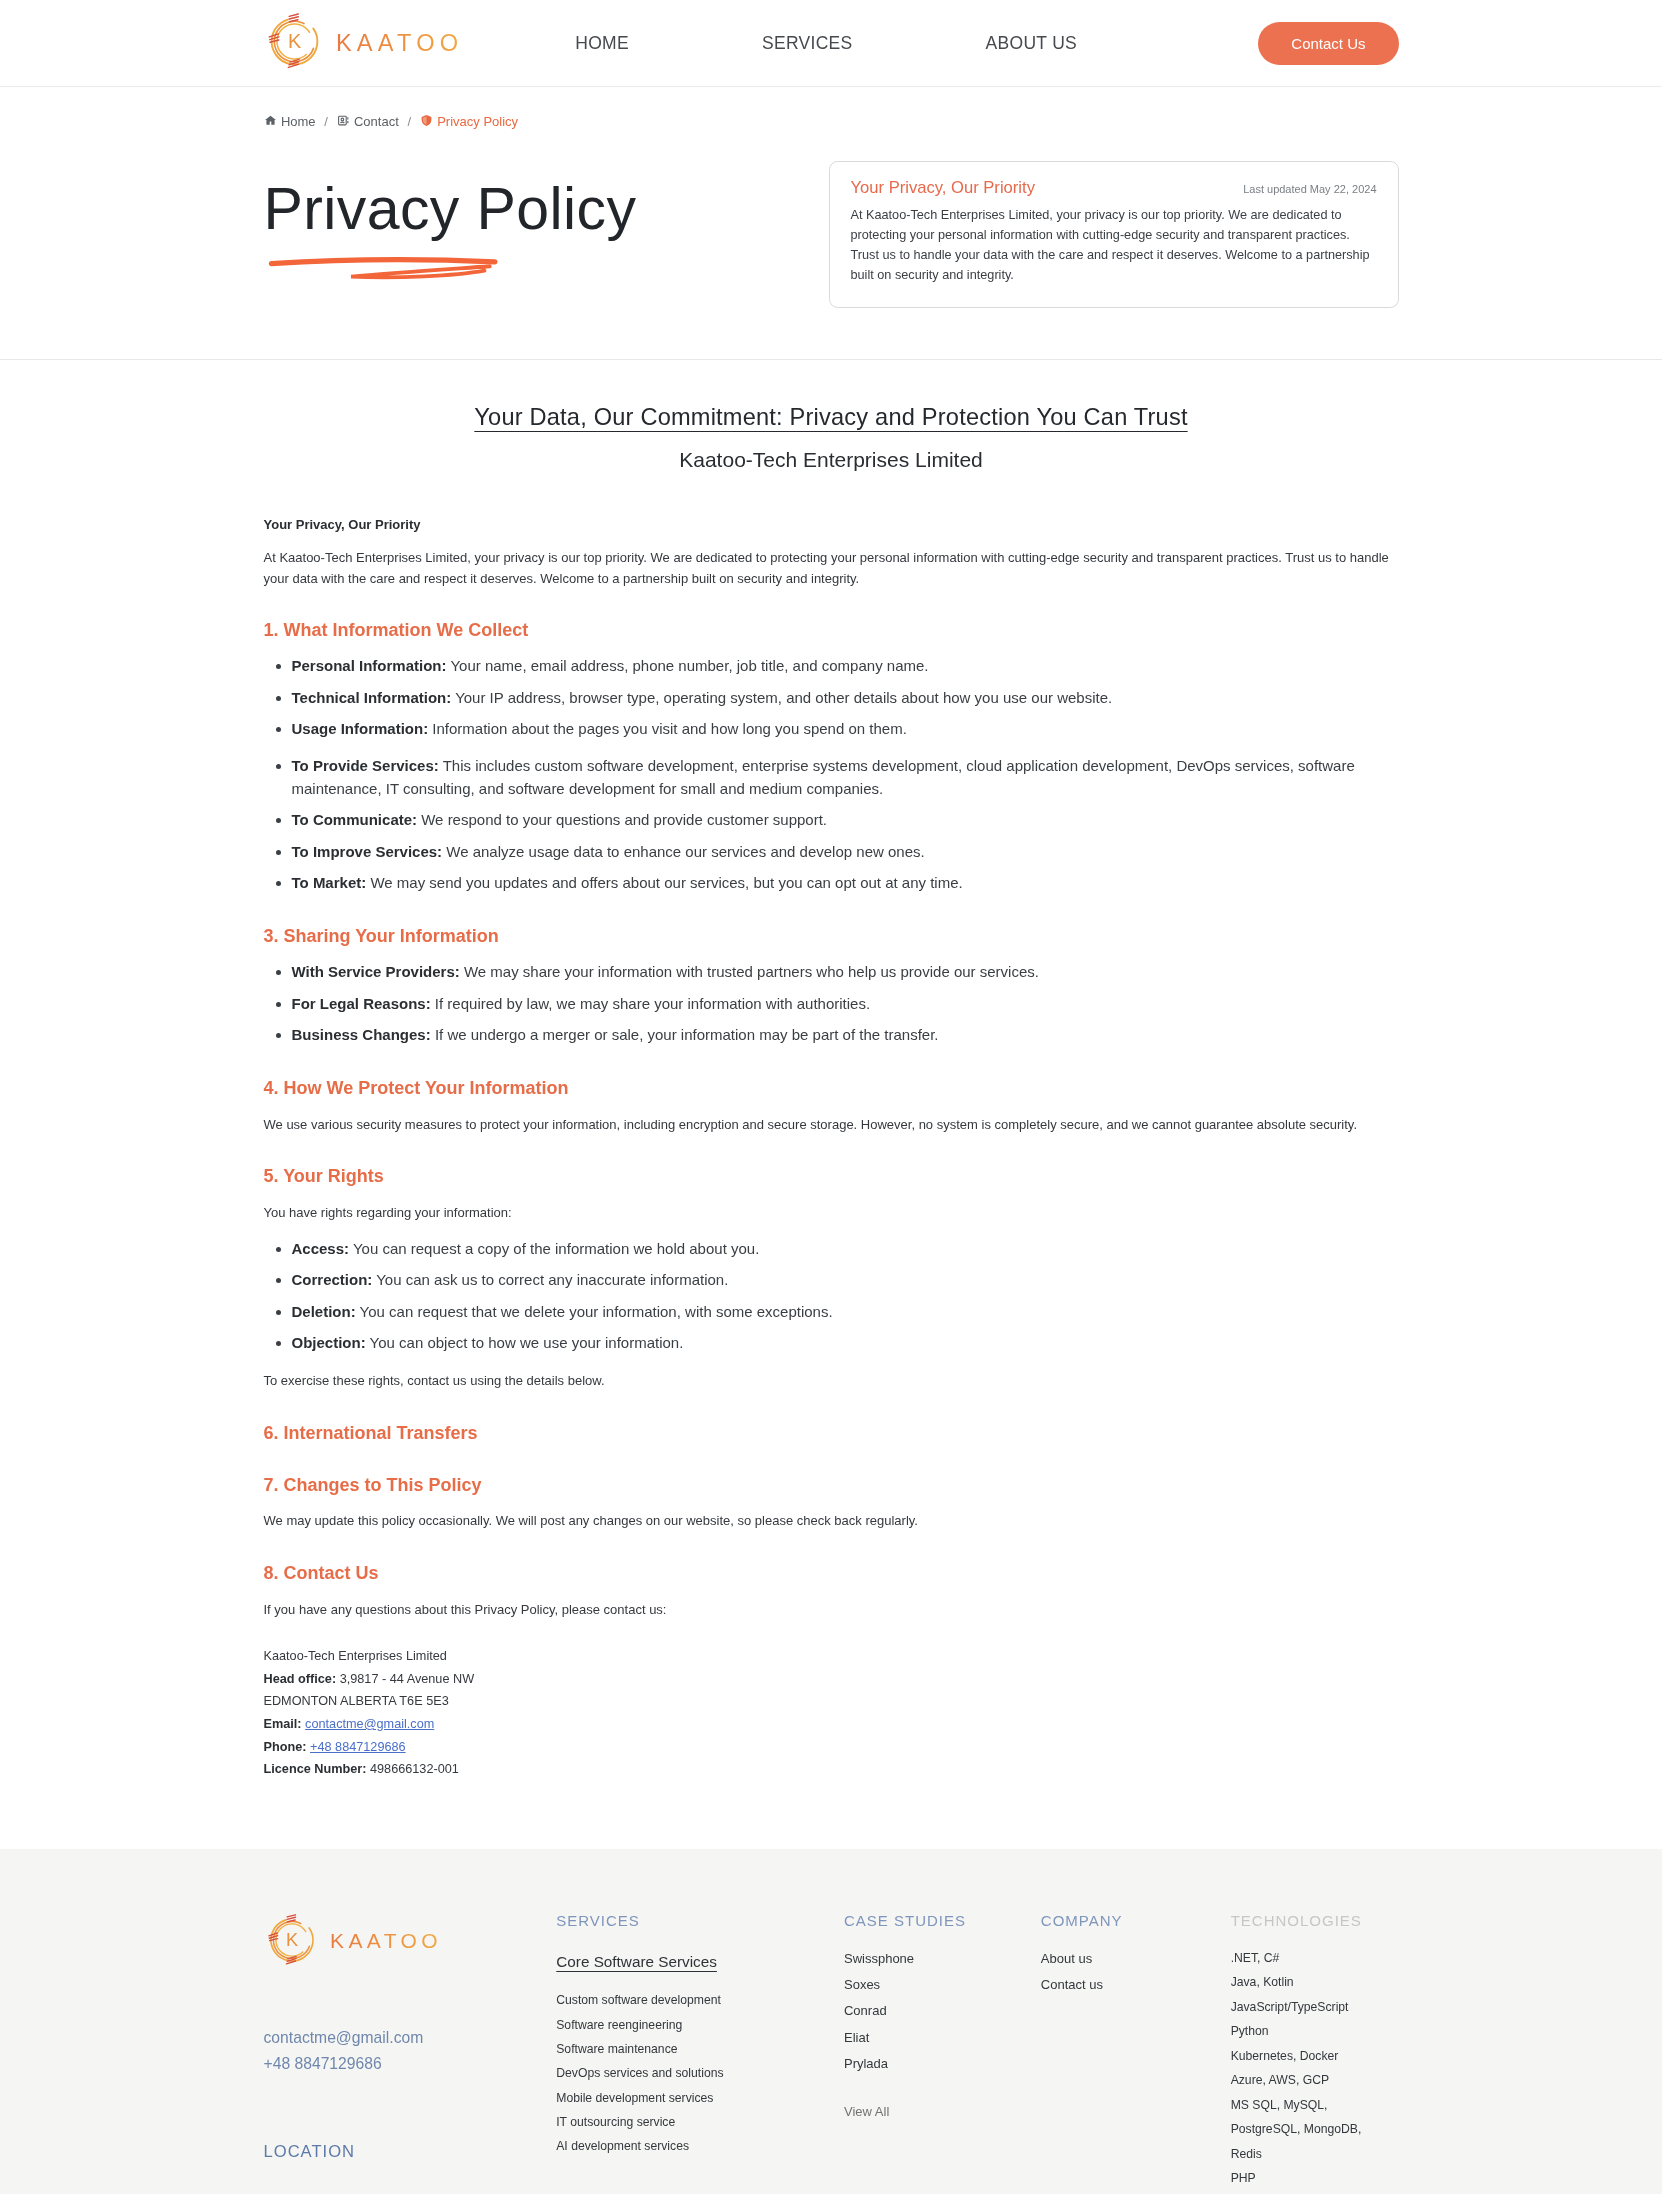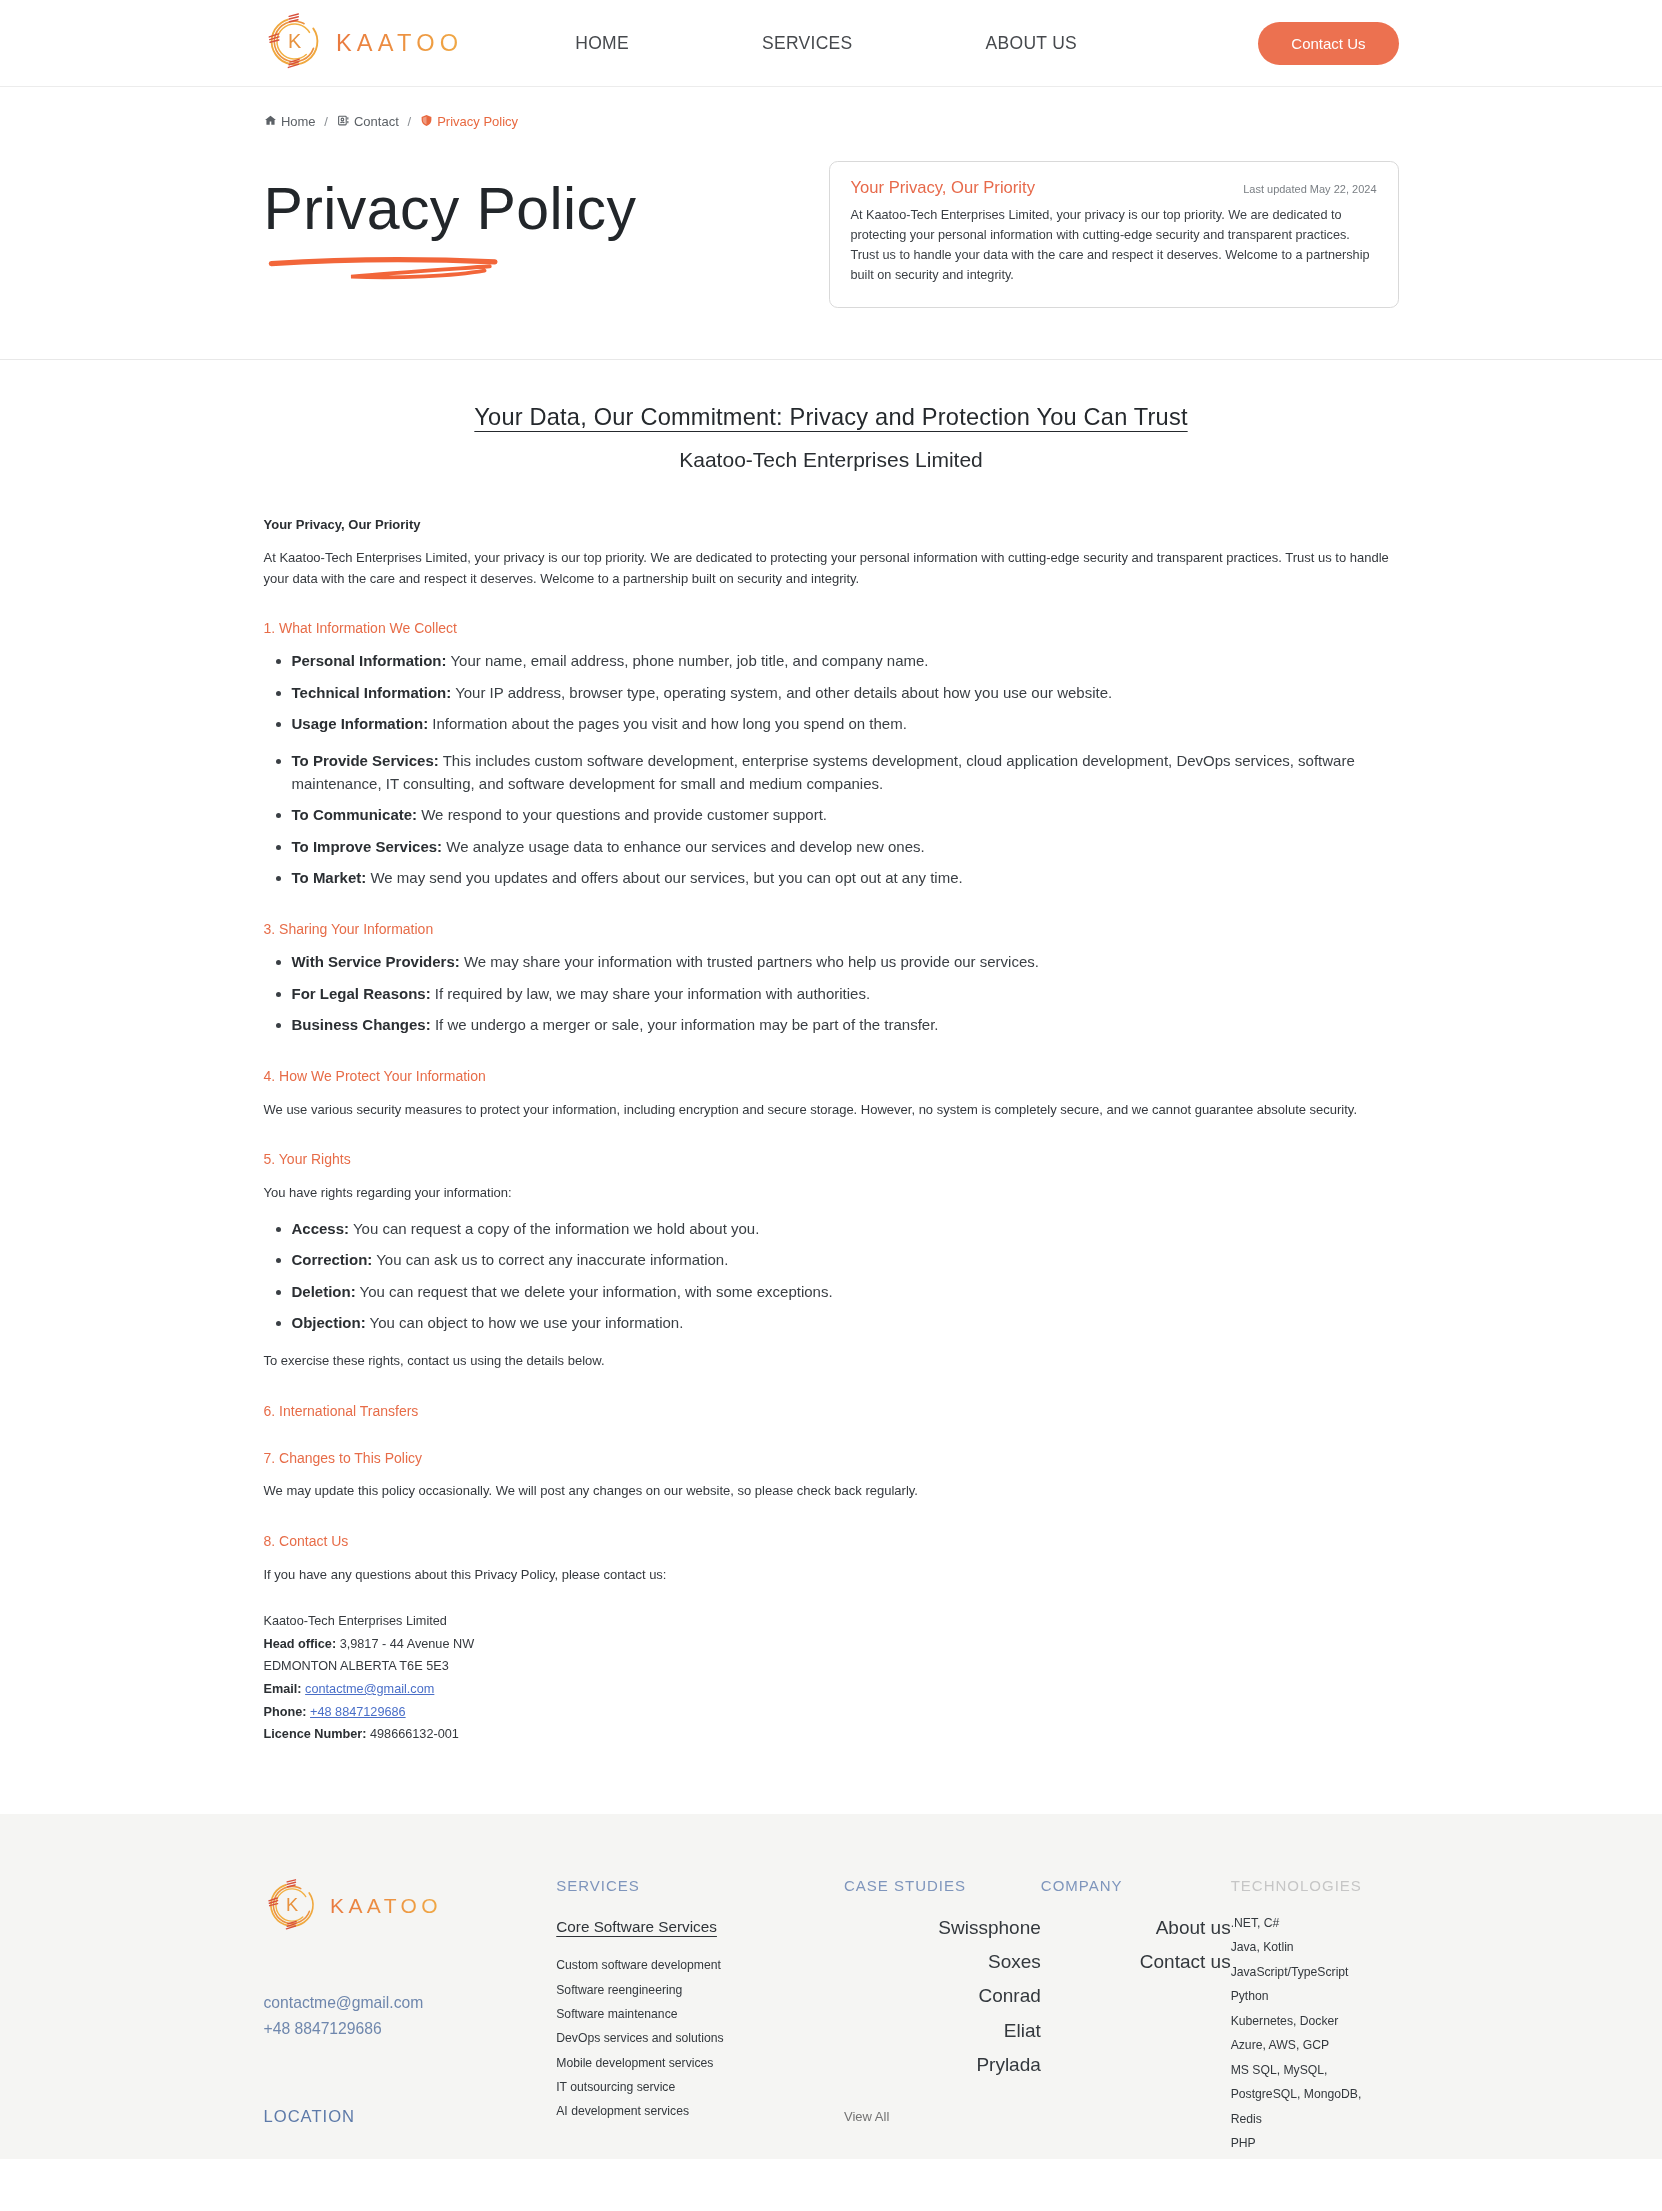--- a/index.html
+++ b/index.html
@@ -38,21 +38,21 @@
   .hero-card-updated { color:#7a7f84; font-size:11px; }
   .hero-card-body { margin-top:8.7px; font-size:12.7px; line-height:1.56; color:#3a3f44; }
 
   
   .main { padding:44px 0 68px; }
   .main-title { text-align:center; font-size:23.6px; font-weight:500; color:#25292d;
     text-decoration:underline; text-underline-offset:6.1px; text-decoration-thickness:1.3px; letter-spacing:0.2px; }
   .main-subtitle { text-align:center; font-size:21px; font-weight:500; color:#2a2e32; margin-top:17.5px; }
   .intro-label { font-weight:bold; font-size:13px; color:#2b2f33; margin-top:45px; }
   .para { font-size:13px; line-height:1.6; color:#35393e; margin-top:15.7px; }
-  .section-heading { font-size:14px; color:#e76c48; font-weight:400; margin-top:31px; }
+  .section-heading { font-size:18px; color:#e76c48; font-weight:700; margin-top:31px; }
   ul.bullets { margin-top:14px; padding-left:28px; }
   ul.bullets li { font-size:15px; line-height:1.52; margin-bottom:8.7px; color:#3a3f44; }
   ul.bullets strong { color:#2b2f33; }
   .contact-block { margin-top:24.5px; font-size:12.7px; line-height:1.78; color:#35393e; }
   .contact-block strong { color:#2b2f33; }
   a.blue-link { color:#4a6fc8; text-decoration:underline; cursor:pointer; }
 
   
   footer { background:#f5f5f3; padding-top:63px; }
   .footer-cols { display:flex; }
@@ -66,21 +66,21 @@
   .footer-contact { margin-top:54px; font-size:15.7px; color:#6f87ad; line-height:1.65; }
   .footer-contact a { color:#6f87ad; text-decoration:none; cursor:pointer; display:block; }
   .floc-heading { margin-top:65px; font-size:16.6px; letter-spacing:1px; color:#5d7aa9; }
   .fcol-heading { font-size:15px; letter-spacing:1px; color:#7e95bc; font-weight:400; }
   .fcol-heading.muted { color:#c6c6c6; }
   .fgroup-title { display:inline-block; font-size:15.3px; color:#2e3338; margin-top:24.5px;
     text-decoration:underline; text-underline-offset:4.4px; cursor:pointer; }
   ul.flist { list-style:none; margin-top:21px; }
   ul.flist li { font-size:12.2px; color:#33383d; margin-bottom:7.9px; line-height:1.35; cursor:pointer; }
   ul.flist.static li { cursor:default;margin-top:8px; }
-  ul.flist.cs li { font-size:19px; margin-bottom:8.7px;text-align:right; }
+  ul.flist.cs li { font-size:13px; margin-bottom:8.7px; }
   .view-all { display:inline-block; margin-top:23px; font-size:13px; color:#737373; cursor:pointer; }
 
   .icon-sm { flex:0 0 auto; }
 </style>
 </head>
 <body>
 
 <header>
   <div class="container header-inner">
     <div class="brand">

